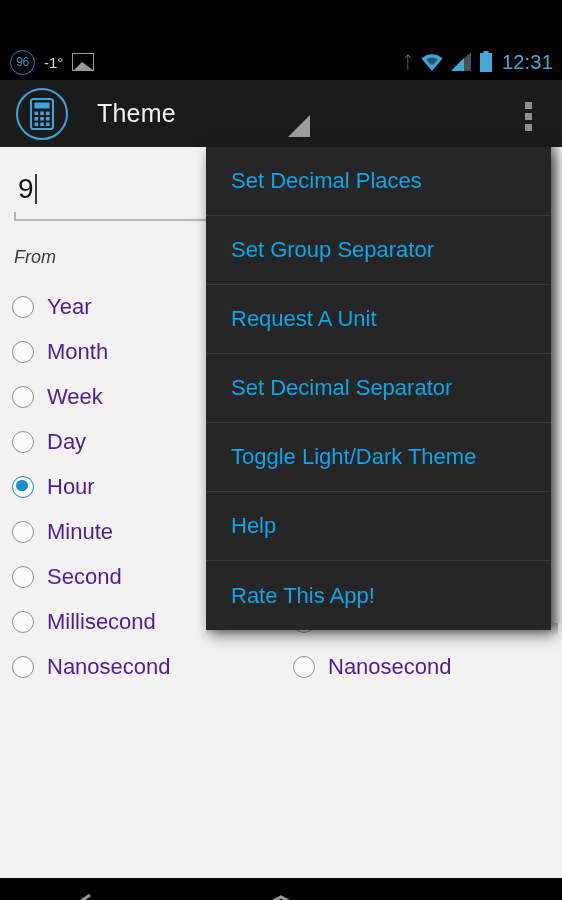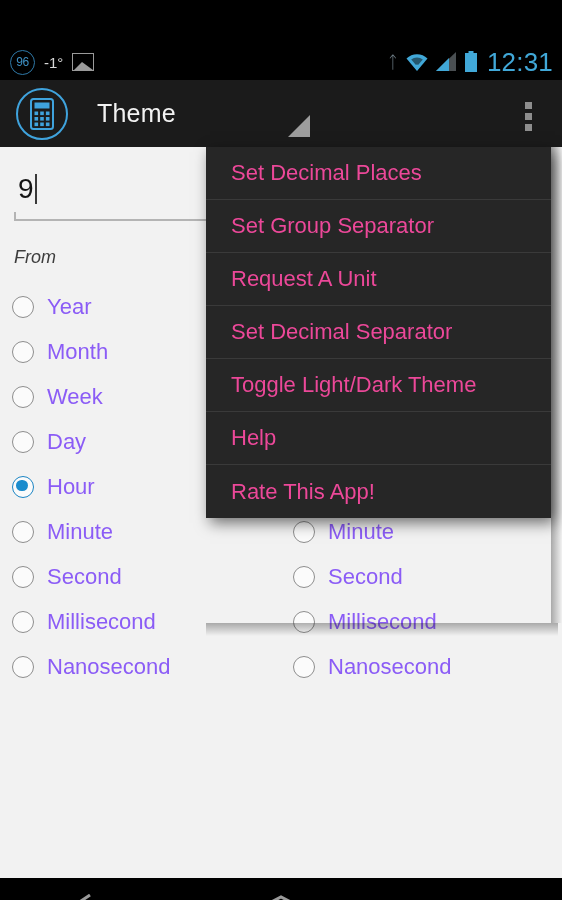--- a/index.html
+++ b/index.html
@@ -70,21 +70,21 @@
     margin-left: auto;
     display: flex;
     align-items: center;
     gap: 6px;
     padding-right: 9px;
   }
   .bt-icon { font-size: 17px; color: #6e7d86; line-height: 1; }
   .wifi-icon svg, .signal-icon svg, .batt-icon svg { display: block; }
   .sb-clock {
     color: #41a8d8;
-    font-size: 26px;
+    font-size: 20px;
     letter-spacing: 0.2px;
     margin-left: 3px;
   }
 
   
   #action-bar {
     position: absolute;
     left: 0; top: 36px;
     width: 562px; height: 67px;
     background: #1b1b1b;
@@ -216,40 +216,40 @@
   .radio-row.checked .radio-circle::after {
     content: "";
     position: absolute;
     left: 3.4px; top: 3.4px;
     width: 11.5px; height: 11.5px;
     border-radius: 50%;
     background: #1b8ccd;
   }
   .radio-label {
     font-size: 22px;
-    color: #8b5cf6;
+    color: #4c1d95;
     margin-left: 13px;
     white-space: nowrap;
   }
 
   
   #overflow-menu {
     position: absolute;
     left: 206px; top: 103px;
     width: 345px;
     background: #262626;
     box-shadow: 4px 5px 14px rgba(0,0,0,0.55);
     z-index: 50;
   }
   .menu-item {
-    height: 53px;
+    height: 69px;
     display: flex;
     align-items: center;
     padding-left: 25px;
-    color: #ec4899;
+    color: #0ea5e9;
     font-size: 22px;
     border-bottom: 1px solid #3a3a3a;
     box-sizing: border-box;
     white-space: nowrap;
   }
   .menu-item:last-child { border-bottom: none; }
   #menu-shadow-right {
     position: absolute;
     left: 551px; top: 103px;
     width: 11px; height: 476px;

